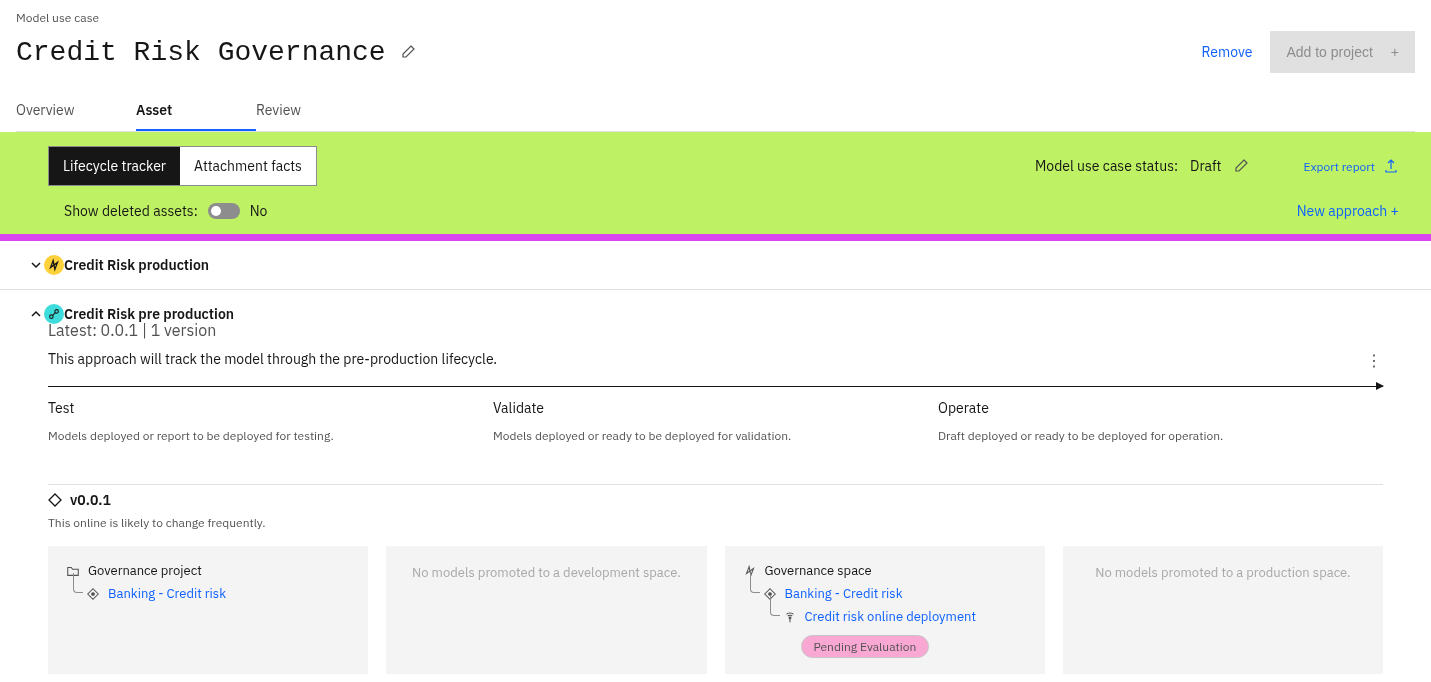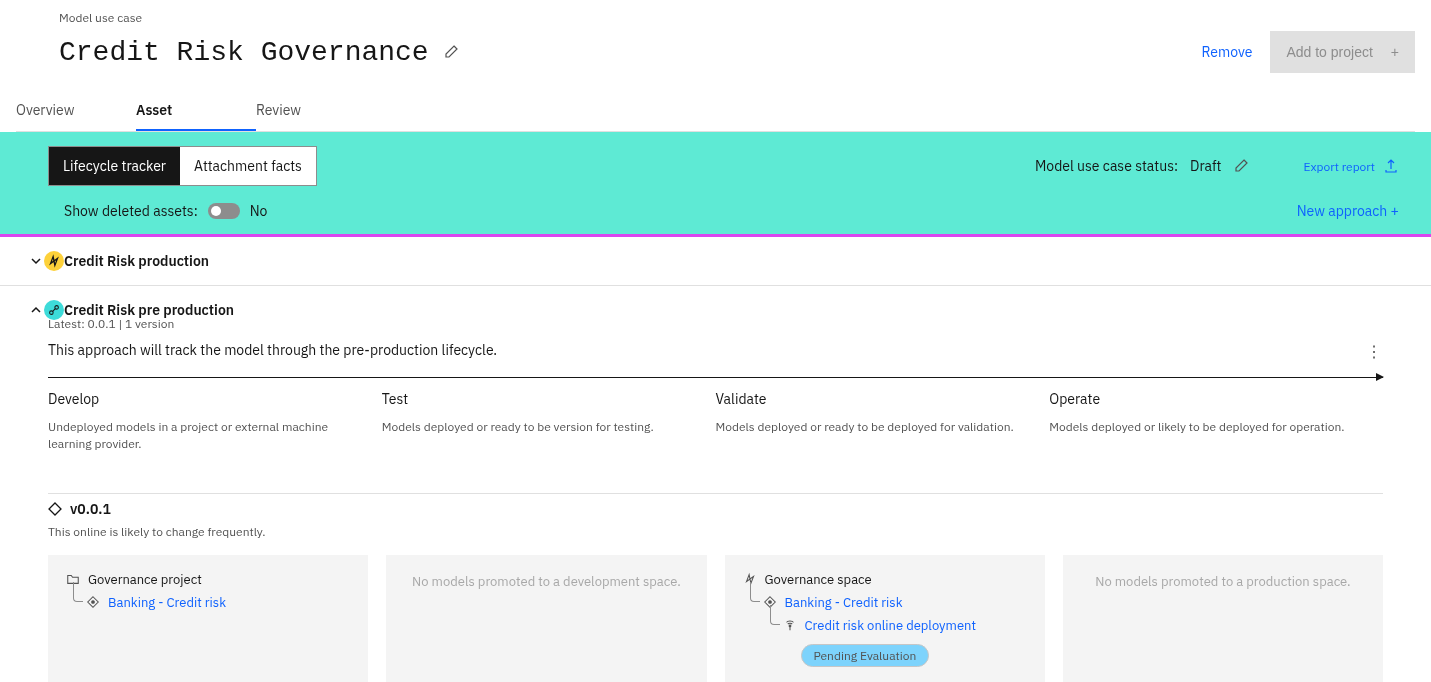--- a/index.html
+++ b/index.html
@@ -5,40 +5,40 @@
 * { box-sizing: border-box; margin: 0; padding: 0; }
 body {
   font-family: "IBM Plex Sans", -apple-system, BlinkMacSystemFont, "Segoe UI", Helvetica, Arial, sans-serif;
   font-size: 14px;
   color: #161616;
   background: #fff;
   width: 1431px;
 }
 
 
-.page-hdr { padding: 10px 16px 0 26px; margin-left: 33px; }
+.page-hdr { padding: 10px 16px 0 16px; }
 .breadcrumb { font-size: 12px; color: #525252; margin-bottom: 6px; }
 .title-row { display: flex; align-items: center; justify-content: space-between; }
 .title-left { display: flex; align-items: center; gap: 14px; }
 .title-txt { font-size: 28px; font-weight: 400; color: #161616; font-family: Liberation Mono, monospace; }
 .title-right { display:flex; align-items:center; gap:18px; }
 .link-blue { color: #0f62fe; font-size: 14px; cursor:pointer; }
 .btn-disabled { background:#e0e0e0; color:#8d8d8d; padding: 13px 16px; font-size:14px; display:flex; align-items:center; gap:18px; cursor:default; border:none; }
 .btn-disabled .plus { font-size:14px; color:#8d8d8d; }
 .edit-icon-svg { width:16px; height:16px; color:#525252; cursor:pointer; }
 
 
 .tabs { display:flex; gap:0; margin-top: 18px; border-bottom:1px solid #e0e0e0; }
 .tab { padding: 10px 0; width:120px; text-align:left; font-size:14px; color:#525252; cursor:pointer; border-bottom:2px solid transparent; }
 .tab:first-child { padding-left:0; }
 .tab.active { color:#161616; font-weight:600; border-bottom:2px solid #0f62fe; }
 .tabs-wrap { padding: 0 16px; }
 
 
-.sub-area { background:#5eead4; border-bottom:3px solid #d946ef; position:relative; right:0; left:0; }
+.sub-area { background:#bef264; border-bottom:7px solid #d946ef; position:relative; right:0; left:0; }
 .sub-row1 { display:flex; align-items:center; justify-content:space-between; padding: 14px 32px 0 48px; }
 .seg-group { display:flex; border:1px solid #8d8d8d; border-radius:0; overflow:hidden; }
 .seg { padding: 10px 14px; font-size:14px; cursor:pointer; background:#fff; color:#161616; }
 .seg.active { background:#161616; color:#fff; }
 .status-block { display:flex; align-items:center; gap: 12px; }
 .status-label { font-size:14px; color:#161616; }
 .status-value { font-size:14px; color:#161616; }
 .export-link { color:#0f62fe; font-size:12px; display:flex; align-items:center; gap:8px; cursor:pointer; }
 .export-icon-svg { width:16px; height:16px; color:#0f62fe; }
 
@@ -51,21 +51,21 @@
 
 .acc { padding: 0 0; }
 .acc-row { border-bottom:1px solid #e0e0e0; }
 .acc-hdr { display:flex; align-items:center; gap:0; padding:14px 32px 14px 28px; cursor:pointer; }
 .chev { width:16px; height:16px; display:inline-flex; align-items:center; justify-content:center; }
 .chev svg { width:12px; height:12px; color:#161616; }
 .approach-icon { width:20px; height:20px; border-radius:50%; display:inline-flex; align-items:center; justify-content:center; font-size:11px; }
 .approach-icon.yellow { background:#fdd13a; color:#161616; }
 .approach-icon.teal { background:#3ddbd9; color:#161616; }
 .approach-title { font-size:14px; font-weight:600; color:#161616; }
-.approach-sub { font-size:12px; color:#525252; margin-left:82px; margin-top:-8px; padding-bottom:4px;}
+.approach-sub { font-size:16px; color:#525252; margin-left:82px; margin-top:-8px; padding-bottom:4px;}
 
 .acc-body { padding: 6px 48px 30px 48px; position:relative; }
 .approach-desc { font-size:14px; color:#161616; margin-bottom:18px; }
 .kebab { position:absolute; right:48px; top:6px; cursor:pointer; color:#525252; font-size:16px; letter-spacing:1px; }
 
 
 .timeline { position:relative; height:1px; background:#161616; margin:14px 0 12px 0; }
 .timeline::after { content:""; position:absolute; right:-1px; top:-4px; width:0; height:0; border-left:8px solid #161616; border-top:4.5px solid transparent; border-bottom:4.5px solid transparent; }
 
 .stages { display:flex; gap:0; }
@@ -81,21 +81,21 @@
 
 
 .cards { display:flex; gap:18px; margin-top:16px; }
 .card { flex:1; background:#f4f4f4; min-height:120px; padding:16px 18px; font-size:13px; }
 .card.empty { color:#a8a8a8; font-size:13px; text-align:center; display:flex; align-items:flex-start; justify-content:center; padding-top:18px;}
 .node { display:flex; align-items:center; gap:8px; margin-bottom:6px; color:#161616; }
 .node .link { color:#0f62fe; cursor:pointer;text-align:right; }
 .node-indent1 { margin-left:20px; position:relative; }
 .node-indent2 { margin-left:40px; position:relative; }
 .tree-line { position:absolute; border-left:1px solid #8d8d8d; border-bottom:1px solid #8d8d8d; border-bottom-left-radius:4px; }
-.badge-pill { display:inline-block; background:#7dd3fc; border:1px solid #c6c6c6; border-radius:12px; padding:3px 12px; font-size:12px; color:#525252; margin-left:58px; margin-top:4px; }
+.badge-pill { display:inline-block; background:#f9a8d4; border:1px solid #c6c6c6; border-radius:12px; padding:3px 12px; font-size:12px; color:#525252; margin-left:58px; margin-top:4px; }
 
 
 .ico { width:14px; height:14px; }
 </style>
 </head>
 <body>
 
 <div class="page-hdr">
   <div class="breadcrumb">Model use case</div>
   <div class="title-row">
@@ -191,34 +191,30 @@
     <div class="approach-sub" style="margin-left:48px; padding-left:0;">Latest: 0.0.1 | 1 version</div>
 
     <div class="acc-body">
       <div class="approach-desc">This approach will track the model through the pre-production lifecycle.</div>
       <div class="kebab">⋮</div>
 
       <div class="timeline"></div>
 
       <div class="stages">
         <div class="stage">
-          <div class="stage-title">Develop</div>
-          <div class="stage-desc">Undeployed models in a project or external machine learning provider.</div>
-        </div>
-        <div class="stage">
           <div class="stage-title">Test</div>
-          <div class="stage-desc">Models deployed or ready to be version for testing.</div>
+          <div class="stage-desc">Models deployed or report to be deployed for testing.</div>
         </div>
         <div class="stage">
           <div class="stage-title">Validate</div>
           <div class="stage-desc">Models deployed or ready to be deployed for validation.</div>
         </div>
         <div class="stage">
           <div class="stage-title">Operate</div>
-          <div class="stage-desc">Models deployed or likely to be deployed for operation.</div>
+          <div class="stage-desc">Draft deployed or ready to be deployed for operation.</div>
         </div>
       </div>
 
       <div class="ver-hdr">
         <svg class="ver-icon" viewBox="0 0 14 14" fill="none" stroke="#161616" stroke-width="1.3">
             <path d="M7 1l6 6-6 6-6-6 6-6z"></path>
           </svg>
         <span class="ver-title">v0.0.1</span>
       </div>
       <div class="ver-sub">This online is likely to change frequently.</div>

